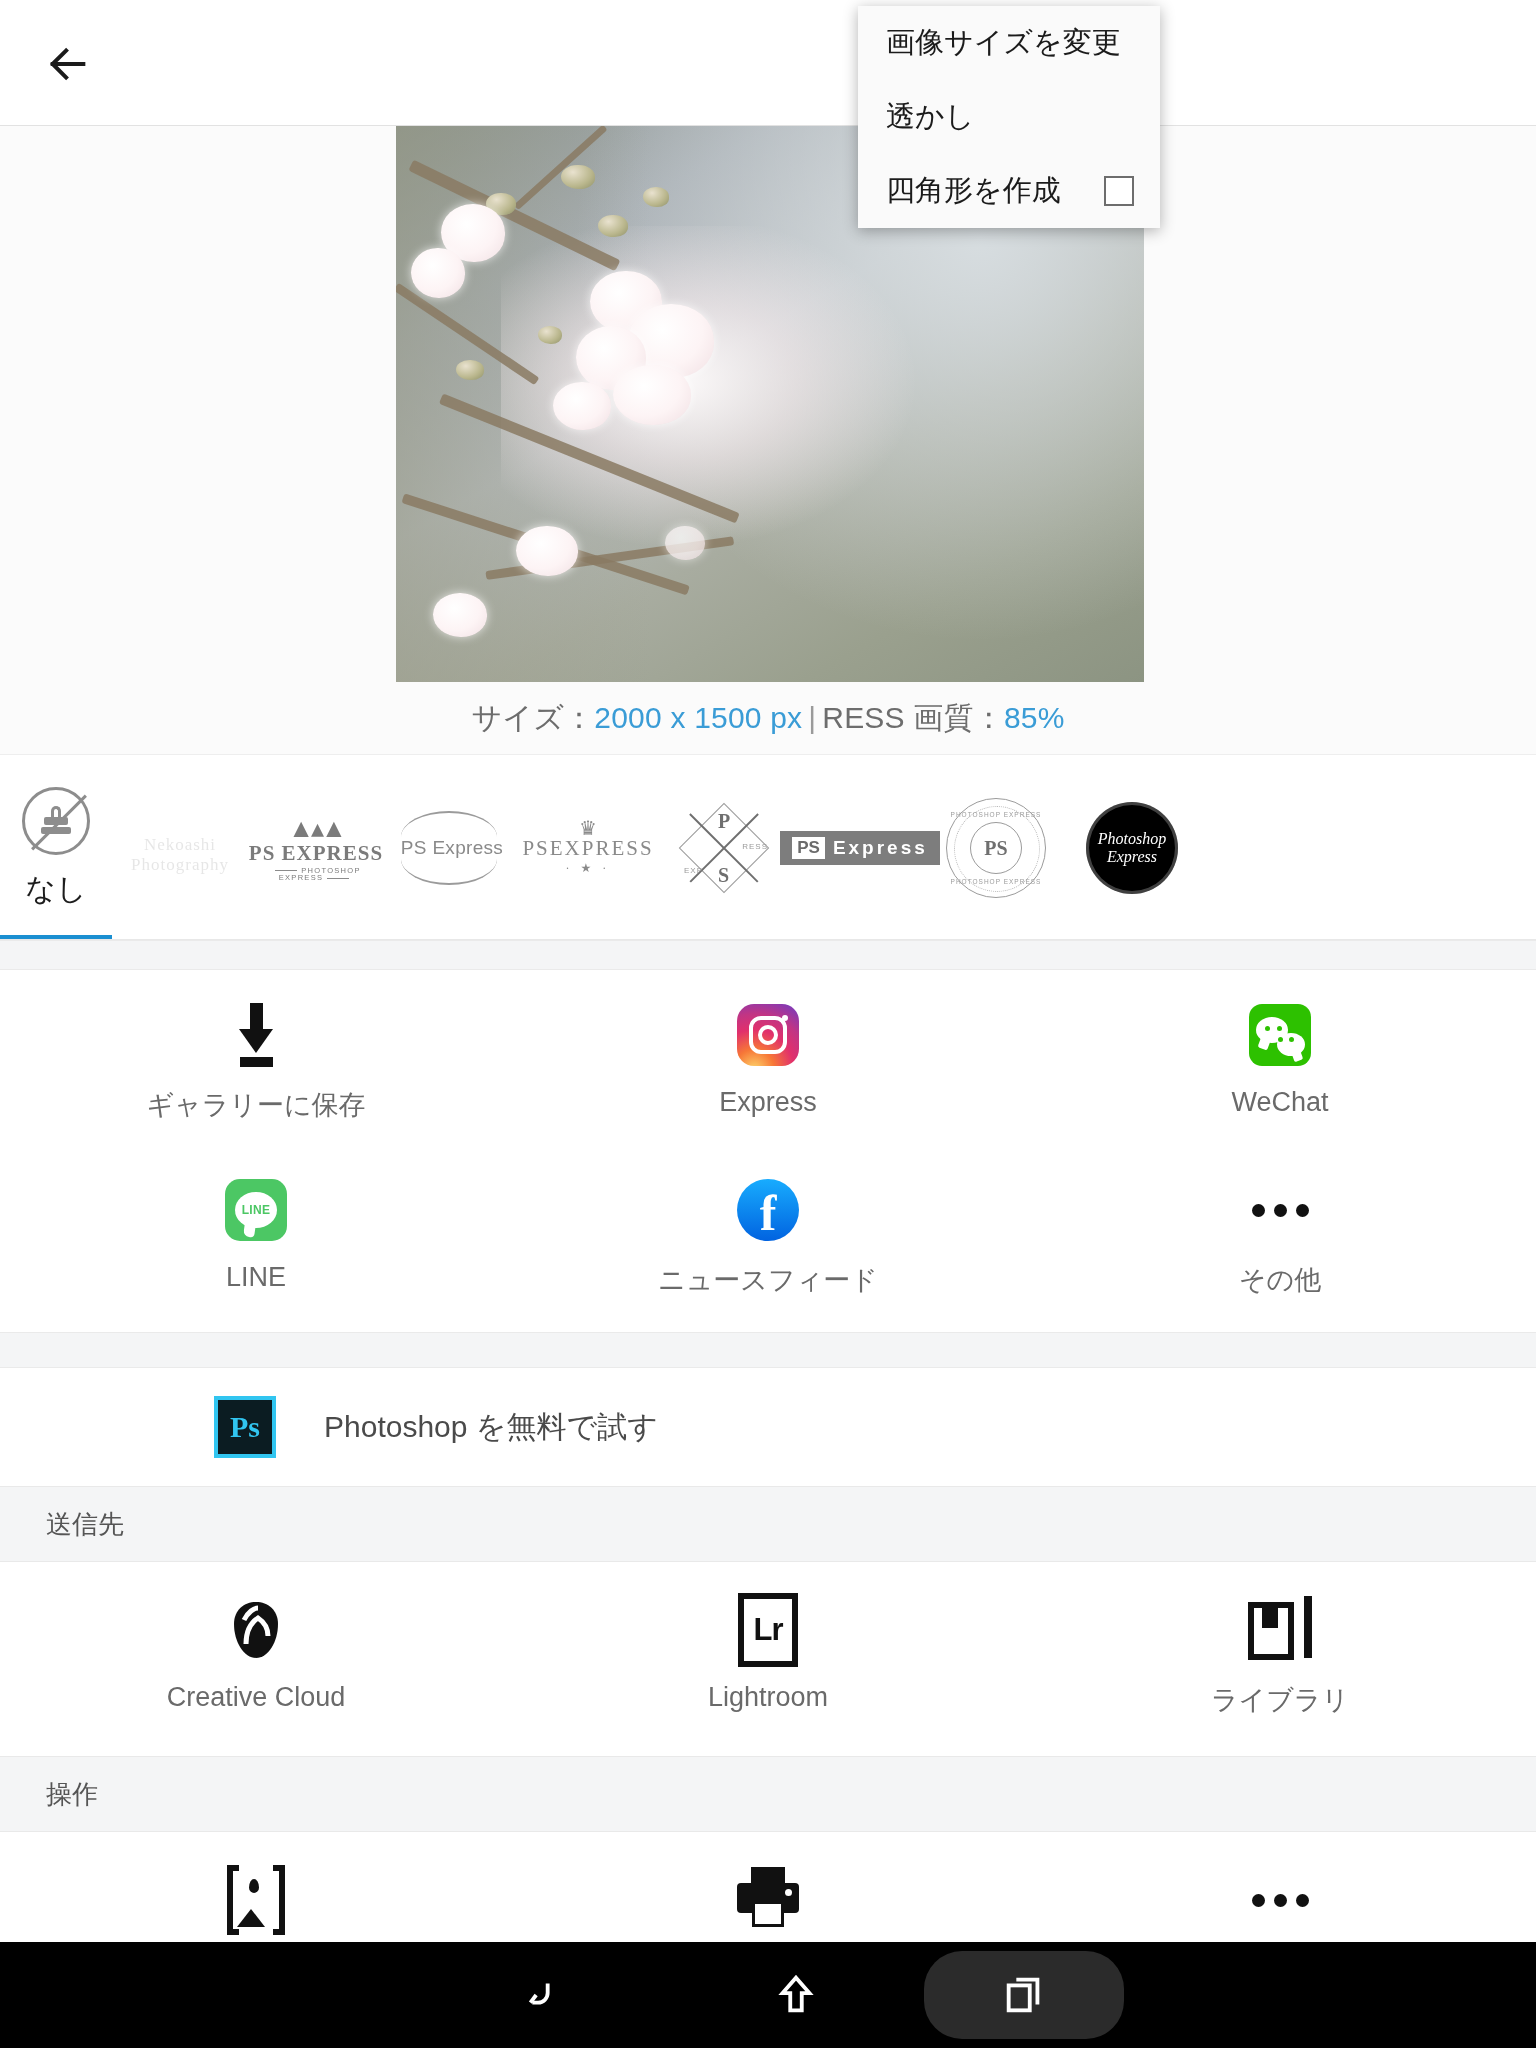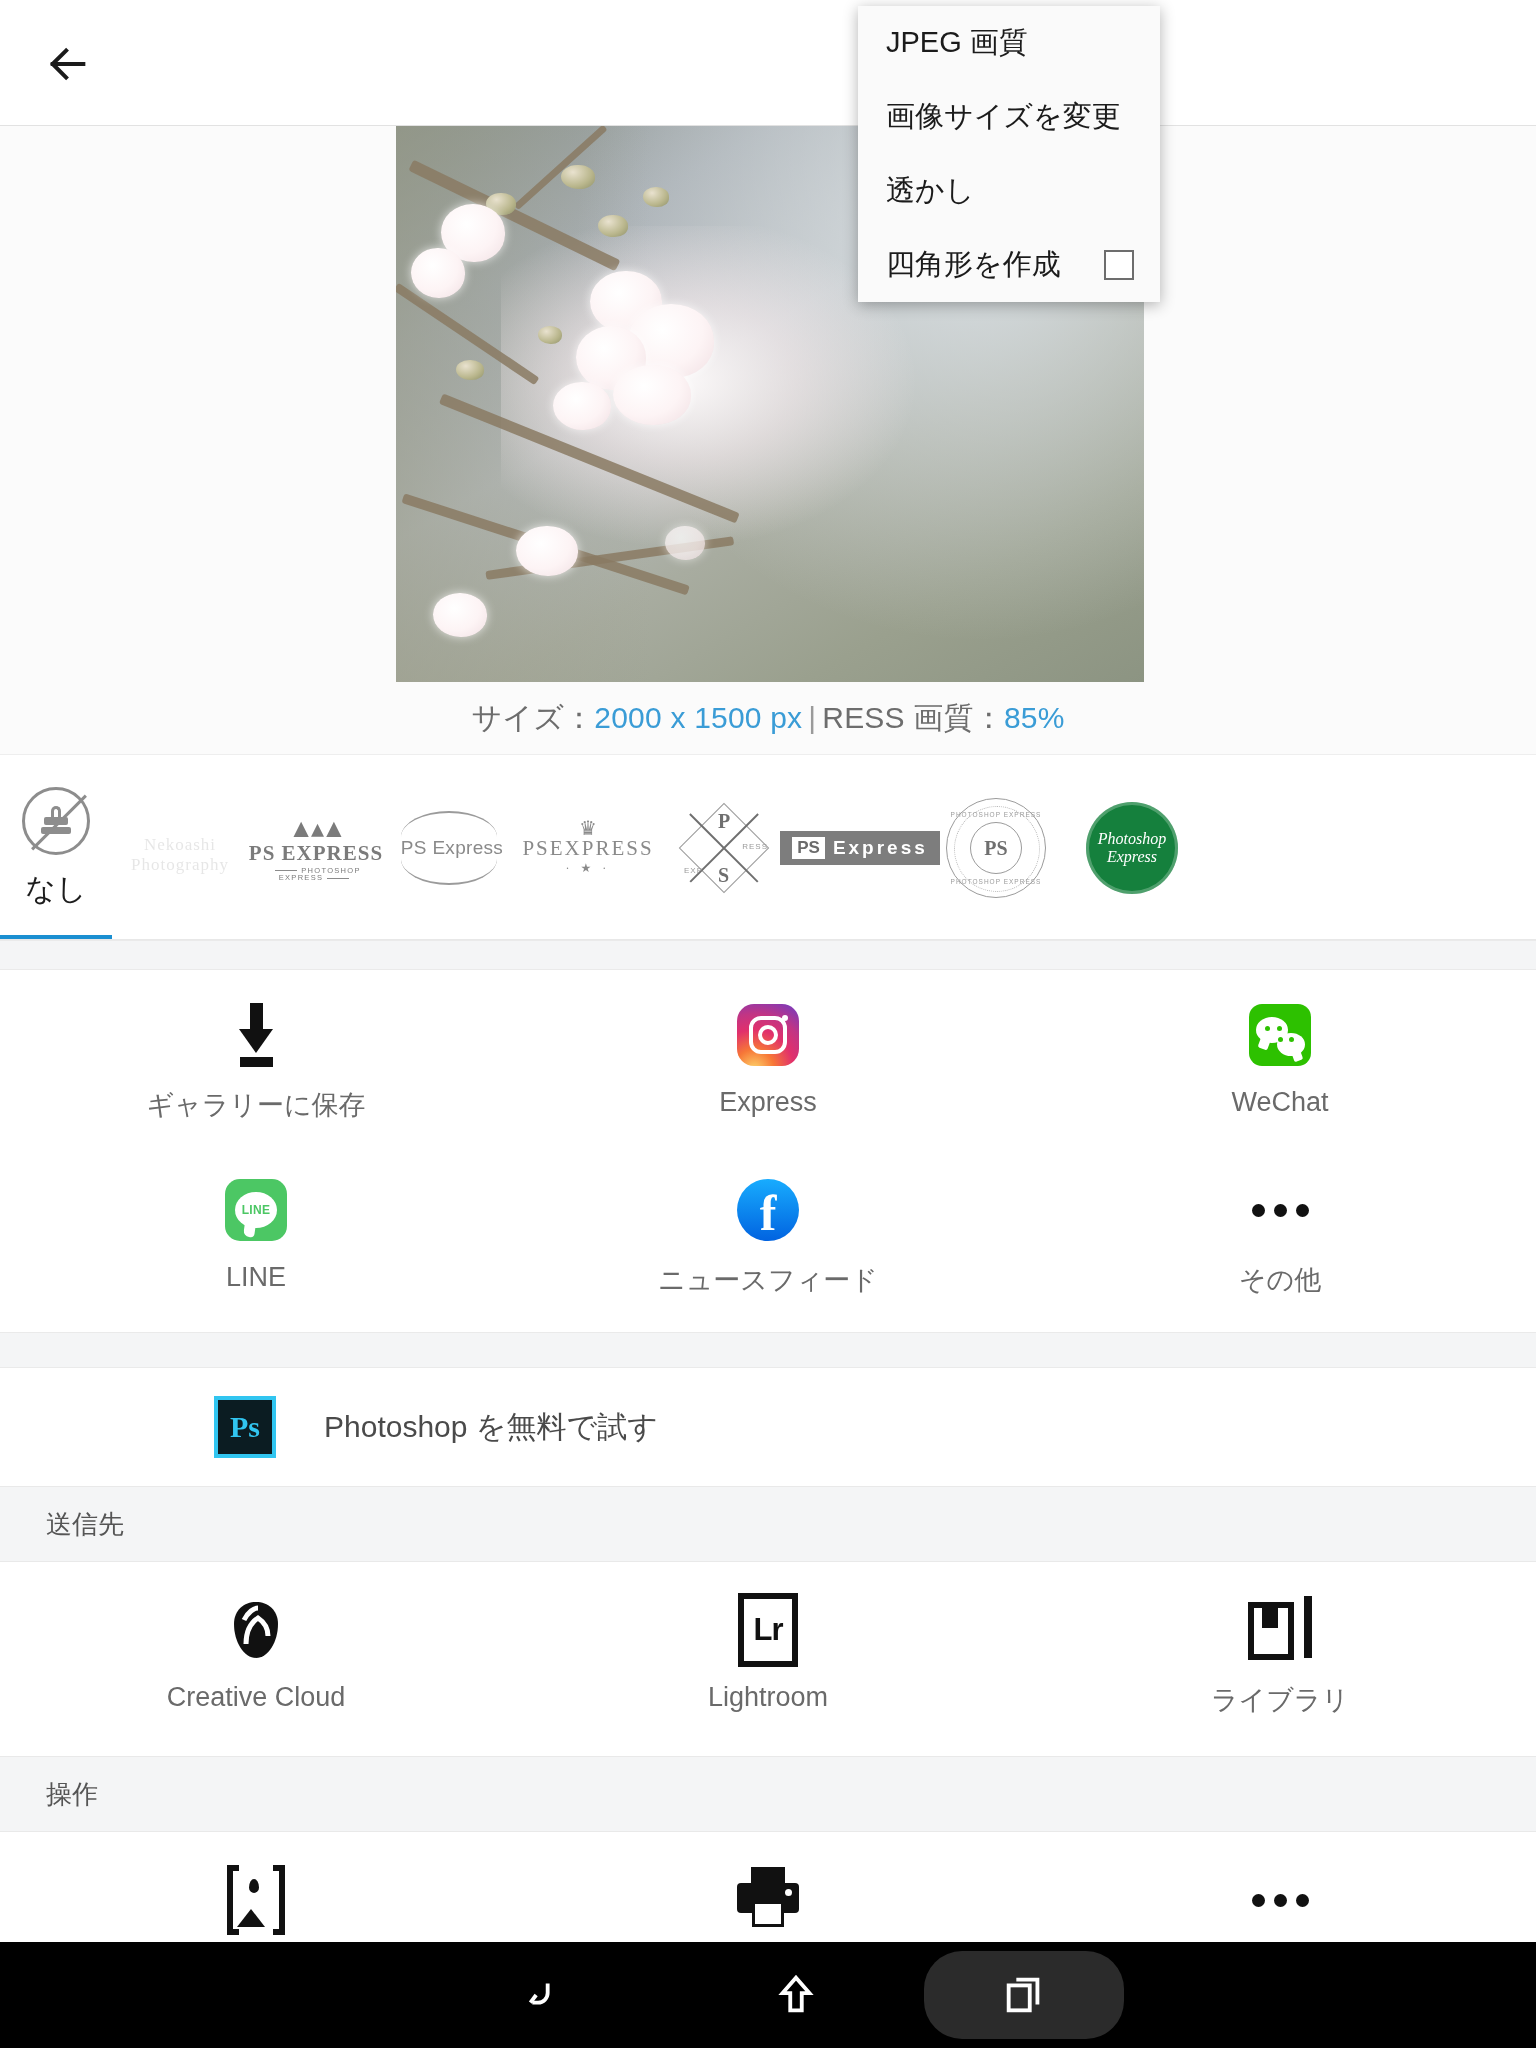--- a/index.html
+++ b/index.html
@@ -116,21 +116,21 @@
   .wm-diamond .e2 { position:absolute; right:6px; top:44px; font-size:8px; color:#9b9b9b; letter-spacing:1px;}
   .wm-box { display:flex; align-items:center; background:#7d7d7d; padding:6px 12px;}
   .wm-box .ps { background:#fff; color:#6b6b6b; font-weight:700; font-size:17px; padding:1px 5px; margin-right:8px;}
   .wm-box .ex { color:#fff; font-size:19px; letter-spacing:3px; font-weight:600;}
   .wm-seal { width:100px; height:100px; border-radius:50%; border:1.5px solid #9b9b9b; position:relative; display:flex;align-items:center;justify-content:center;}
   .wm-seal .inner { width:52px;height:52px;border-radius:50%;border:1.5px solid #9b9b9b; display:flex;align-items:center;justify-content:center; font-family:"Liberation Serif",serif; font-size:20px;font-weight:700;color:#6f6f6f;}
   .wm-seal .ring2 { position:absolute; left:7px; top:7px; width:86px;height:86px;border-radius:50%;border:1px dotted #b4b4b4;}
   .wm-seal .top { position:absolute; top:12px; width:100%; text-align:center; font-size:6.5px; color:#9b9b9b; letter-spacing:1px;}
   .wm-seal .bot { position:absolute; bottom:12px; width:100%; text-align:center; font-size:6.5px; color:#9b9b9b; letter-spacing:1px;}
   .wm-badge {
-    width:92px;height:92px;border-radius:50%; background:#15803d; color:#fff;
+    width:92px;height:92px;border-radius:50%; background:#000000; color:#fff;
     display:flex;align-items:center;justify-content:center; font-family:"Liberation Serif",serif;
     font-style:italic; font-size:16px; line-height:1.15; text-align:center;
     box-shadow: inset 0 0 0 3px rgba(255,255,255,.25);
   }
 
   
   .sep-band { position:absolute; left:0; width:1536px; background:#f4f5f6; border-top:1px solid #eaeaea; border-bottom:1px solid #eaeaea; }
 
   
   .grid3 { position: absolute; left:0; width:1536px; display:flex; }
@@ -516,23 +516,20 @@
             <i></i>
             <i></i>
             <i></i>
           </span>
       </div>
     </div>
   </div>
 
   <div class="menu">
     <div class="menu-item">
-      <span>JPEG 画質</span>
-    </div>
-    <div class="menu-item">
       <span>画像サイズを変更</span>
     </div>
     <div class="menu-item">
       <span>透かし</span>
     </div>
     <div class="menu-item">
       <span>四角形を作成</span>
       <span class="cb"></span>
     </div>
   </div>

